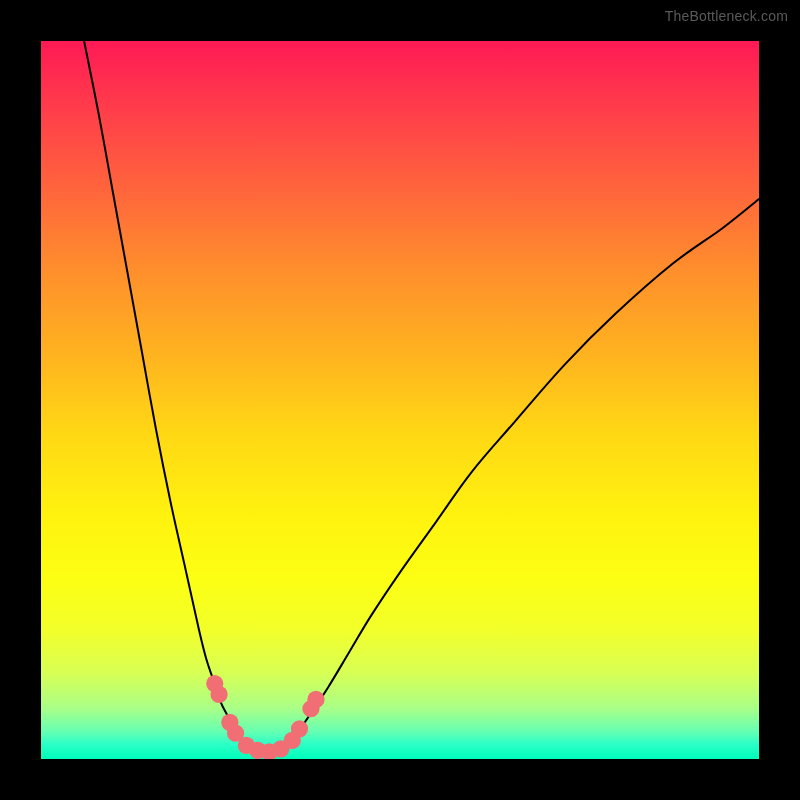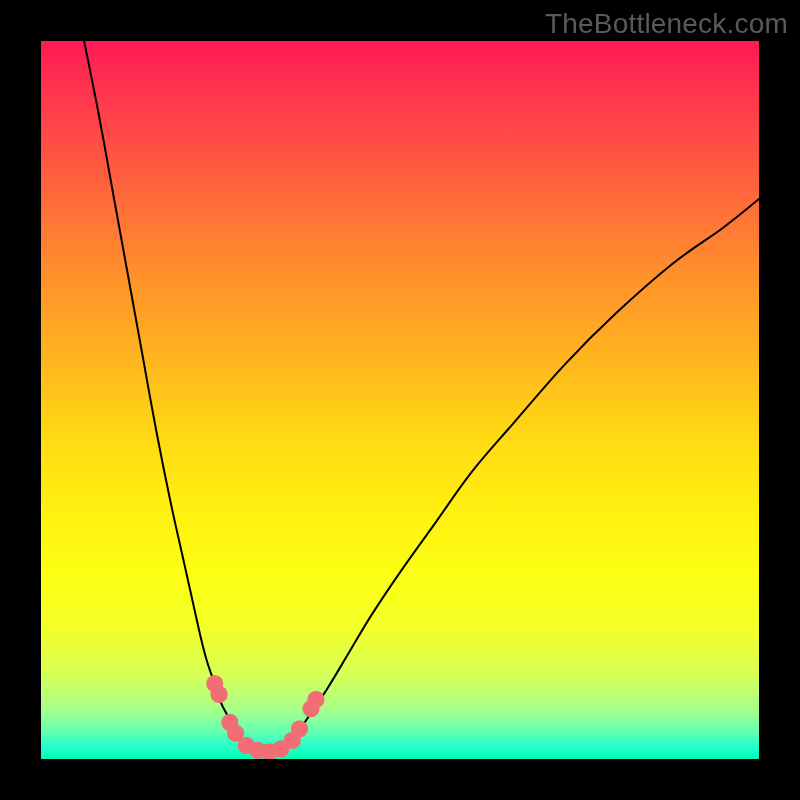--- a/index.html
+++ b/index.html
@@ -43,21 +43,21 @@
       #6affb0 96%,
       #2affc8 98%,
       #00ffba 100%
     );
   }
   .watermark {
     position: absolute;
     top: 8px;
     right: 12px;
     color: #5a5a5a;
-    font-size: 28px;
+    font-size: 14px;
     font-weight: 500;
     letter-spacing: 0.2px;
     user-select: none;
   }
   svg.curves {
     position: absolute;
     inset: 0;
   }
 </style>
 </head>

